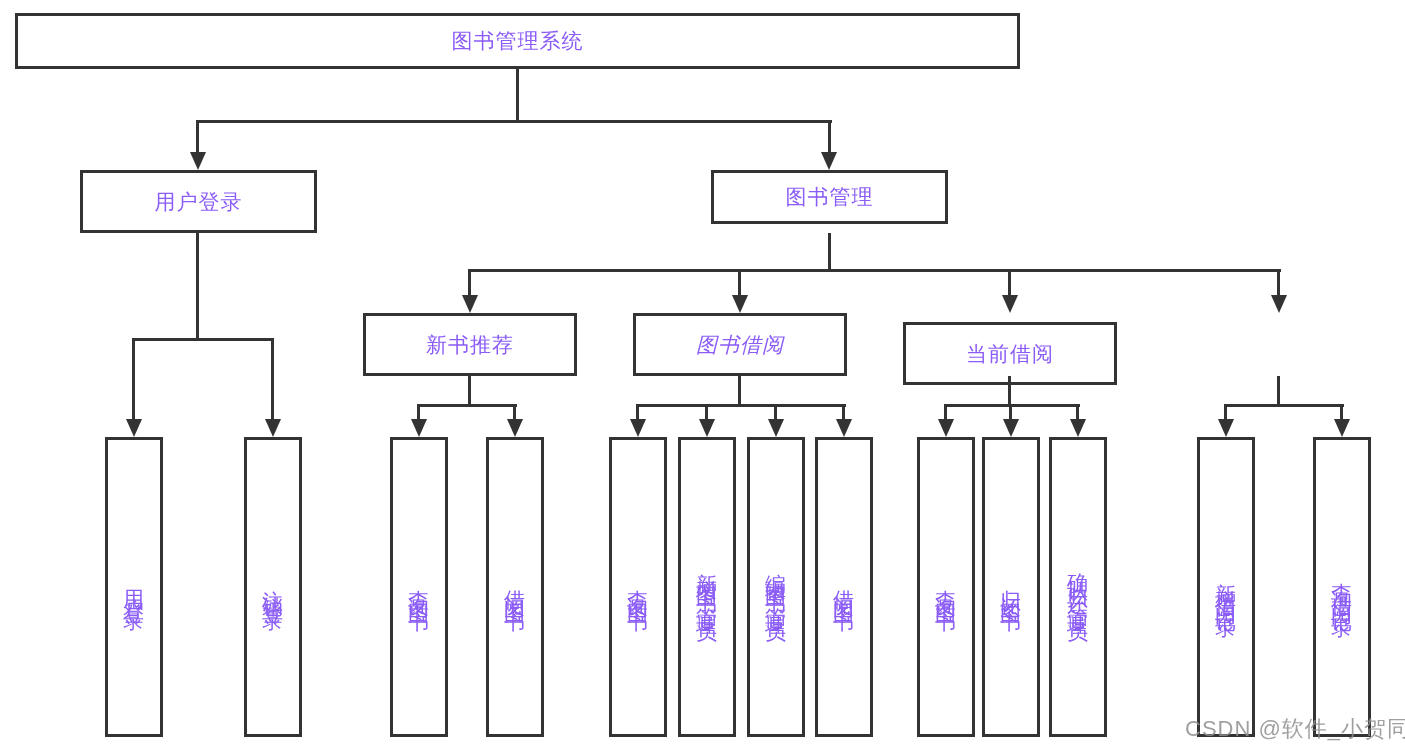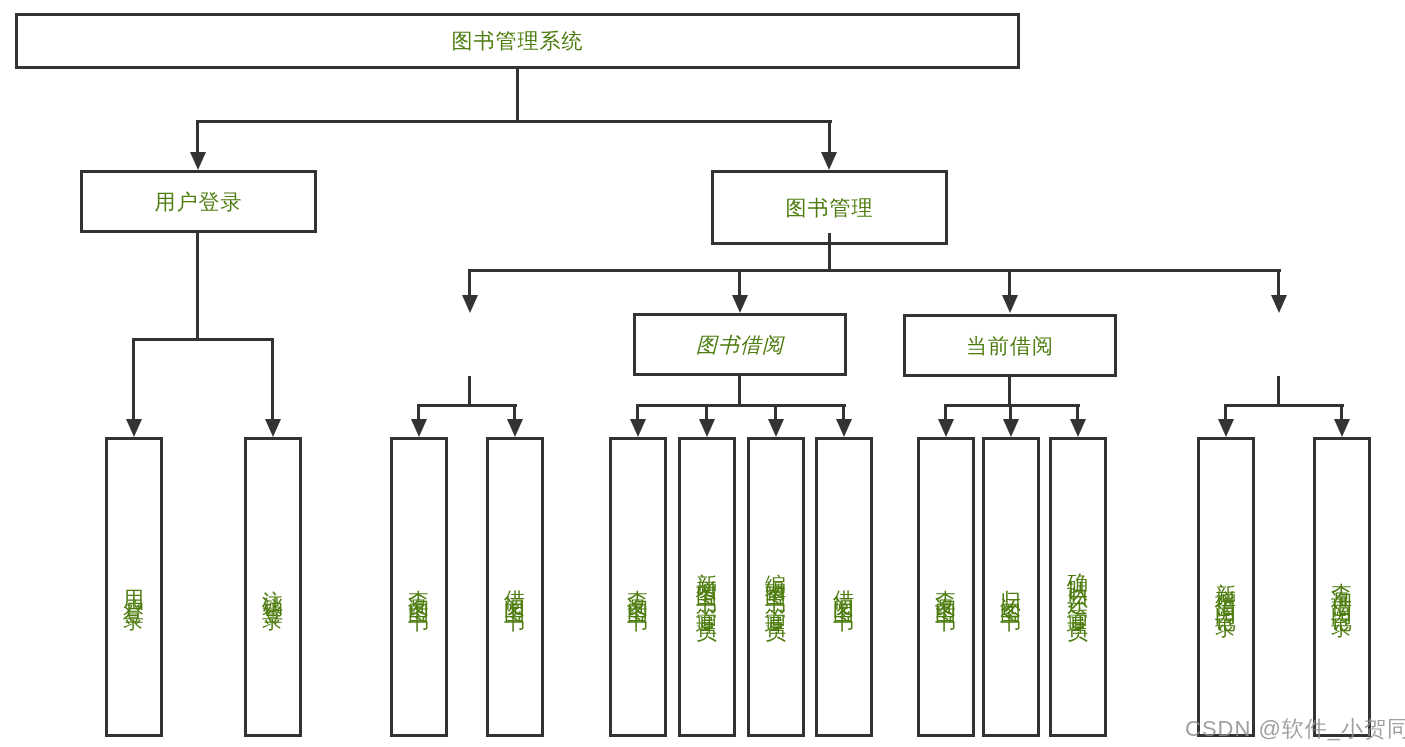--- a/index.html
+++ b/index.html
@@ -3,21 +3,21 @@
 <meta charset="utf-8">
 <style>
   html,body { margin:0; padding:0; background:#ffffff; }
   .stage {
     position:relative; width:1405px; height:747px; background:#ffffff;
     font-family:"Liberation Sans","DejaVu Sans",sans-serif; overflow:hidden;
   }
   .box {
     position:absolute; box-sizing:border-box; background:#ffffff;
     border:3px solid #333333; display:flex; align-items:center; justify-content:center;
-    color:#4d7c0f;
+    color:#8b5cf6;
   }
   .hbox { font-size:21px; letter-spacing:1px; }
   .leaf { top:437px; width:58px; height:300px; }
   .vtext { writing-mode:vertical-rl; text-orientation:mixed; font-size:21px; letter-spacing:7px; line-height:1.1; }
   .hline, .vline { position:absolute; background:#333333; }
   .hline { height:3px; }
   .vline { width:3px; }
   .arrow {
     position:absolute; width:0; height:0;
     border-left:8px solid transparent; border-right:8px solid transparent;
@@ -42,21 +42,21 @@
     <div class="hline" style="left:196px; top:120px; width:636px;"></div>
     <div class="vline" style="left:196px; top:120px; height:34px;"></div>
     <div class="arrow" style="left:190px; top:152px;"></div>
     <div class="vline" style="left:828px; top:120px; height:34px;"></div>
     <div class="arrow" style="left:821px; top:152px;"></div>
   </div>
 
   <div class="box hbox" style="left:80px; top:170px; width:237px; height:63px;">
     <span>用户登录</span>
   </div>
-  <div class="box hbox" style="left:711px; top:170px; width:237px; height:75px;">
+  <div class="box hbox" style="left:711px; top:170px; width:237px; height:54px;">
     <span>图书管理</span>
   </div>
 
   <div>
     <div class="vline" style="left:196px; top:233px; height:107px;"></div>
     <div class="hline" style="left:132px; top:338px; width:142px;"></div>
     <div class="vline" style="left:132px; top:338px; height:83px;"></div>
     <div class="arrow" style="left:126px; top:419px;"></div>
     <div class="vline" style="left:271px; top:338px; height:83px;"></div>
     <div class="arrow" style="left:265px; top:419px;"></div>
@@ -68,24 +68,27 @@
     <div class="vline" style="left:468px; top:269px; height:28px;"></div>
     <div class="arrow" style="left:462px; top:295px;"></div>
     <div class="vline" style="left:738px; top:269px; height:28px;"></div>
     <div class="arrow" style="left:732px; top:295px;"></div>
     <div class="vline" style="left:1008px; top:269px; height:28px;"></div>
     <div class="arrow" style="left:1002px; top:295px;"></div>
     <div class="vline" style="left:1277px; top:269px; height:28px;"></div>
     <div class="arrow" style="left:1271px; top:295px;"></div>
   </div>
 
+  <div class="box hbox" style="left:363px; top:313px; width:214px; height:63px;">
+    <span>新书推荐</span>
+  </div>
   <div class="box hbox" style="left:633px; top:313px; width:214px; height:63px;font-style:italic;">
     <span>图书借阅</span>
   </div>
-  <div class="box hbox" style="left:903px; top:314px; width:214px; height:63px;">
+  <div class="box hbox" style="left:903px; top:322px; width:214px; height:63px;">
     <span>当前借阅</span>
   </div>
 
   <div>
     <div class="vline" style="left:468px; top:376px; height:31px;"></div>
     <div class="hline" style="left:417px; top:404px; width:100px;"></div>
     <div class="vline" style="left:417px; top:404px; height:17px;"></div>
     <div class="arrow" style="left:411px; top:419px;"></div>
     <div class="vline" style="left:513px; top:404px; height:17px;"></div>
     <div class="arrow" style="left:507px; top:419px;"></div>

